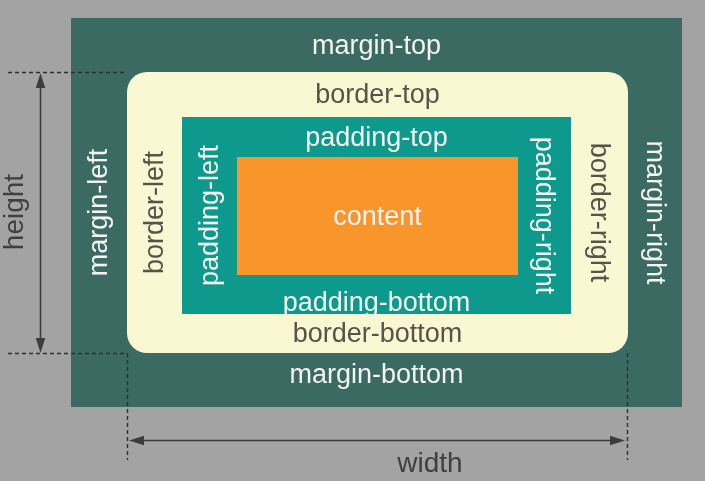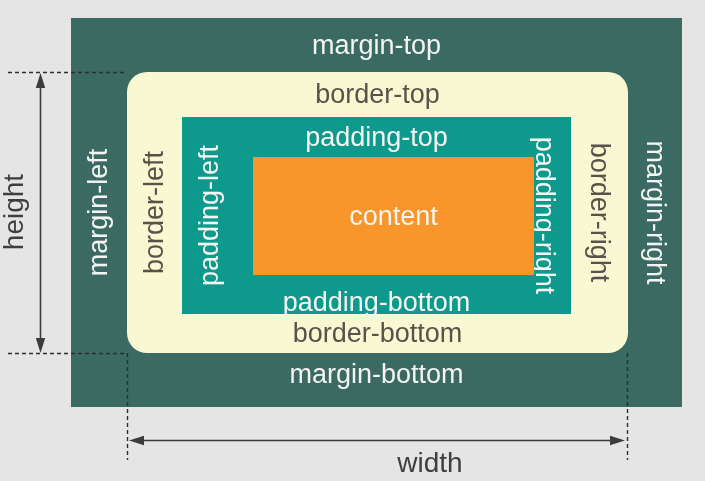--- a/index.html
+++ b/index.html
@@ -5,31 +5,31 @@
   html, body {
     margin: 0;
     padding: 0;
     background: #ffffff;
     font-family: "Liberation Sans", "DejaVu Sans", sans-serif;
   }
   .canvas {
     position: relative;
     width: 705px;
     height: 481px;
-    background: #e5e5e5;
+    background: #a3a3a3;
     overflow: hidden;
   }
   .box { position: absolute; }
   .margin-box  { left: 71px;  top: 18px;  width: 611px; height: 389px; background: var(--c-margin, #3a6a62); }
   .border-box  { left: 56px;  top: 54px;  width: 501px; height: 281px; background: var(--c-border, #f9f8d2); border-radius: 20px; }
   .padding-box { left: 55px;  top: 45px;  width: 389px; height: 197px; background: var(--c-padding, #0d9a8c); }
   .content-box {
     left: 55px; top: 40px; width: 281px; height: 118px;
     background: var(--c-content, #f8962b);
-    display: flex; align-items: center; justify-content: center; margin-left: 16px;
+    display: flex; align-items: center; justify-content: center;
   }
   .band {
     position: absolute;
     display: flex;
     align-items: center;
     justify-content: center;
     font-size: 27px;
     line-height: 1;
     white-space: nowrap;
   }

